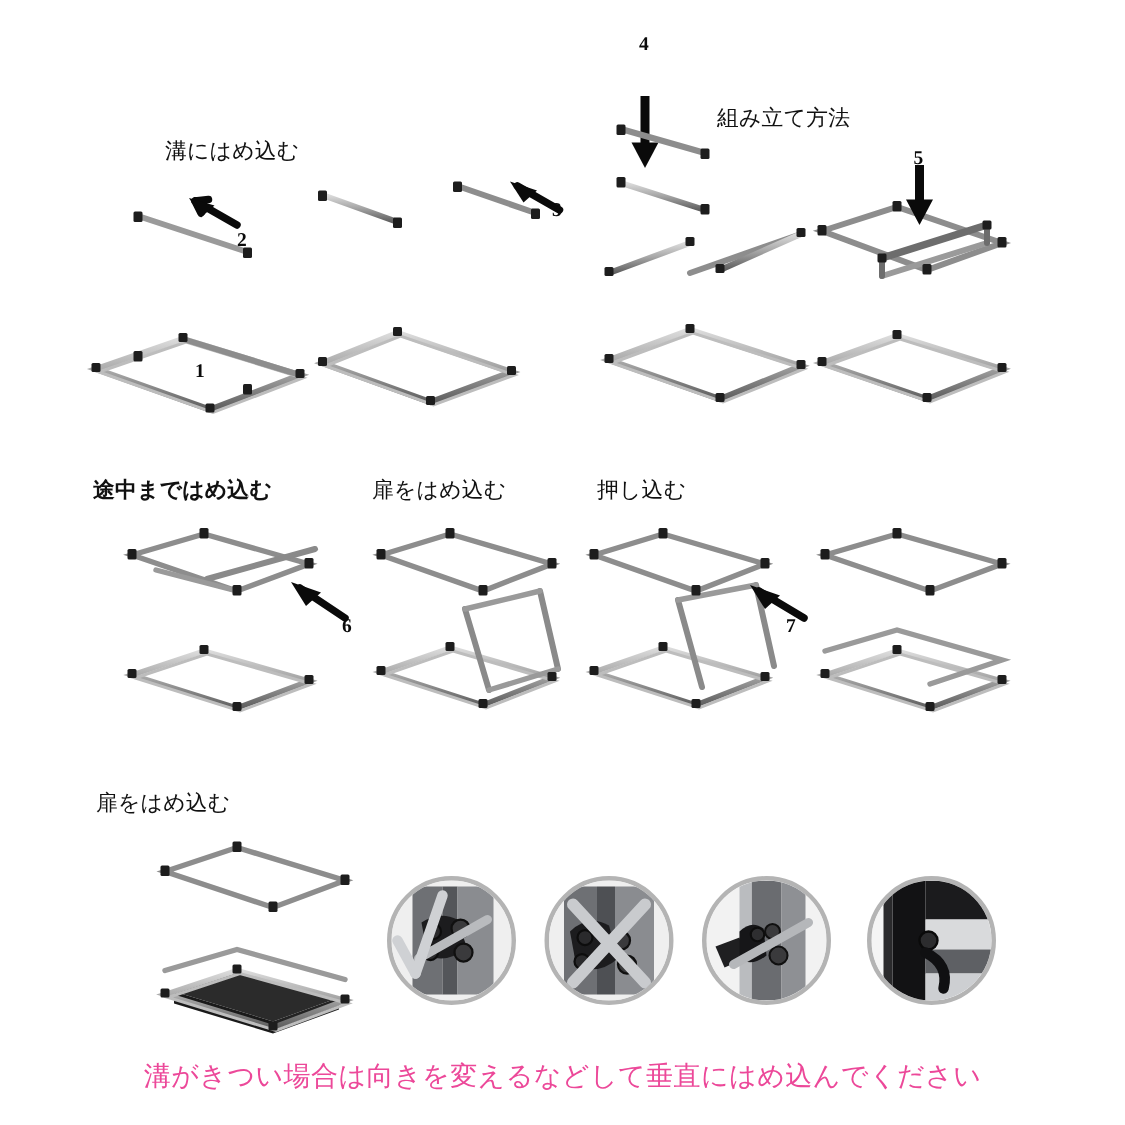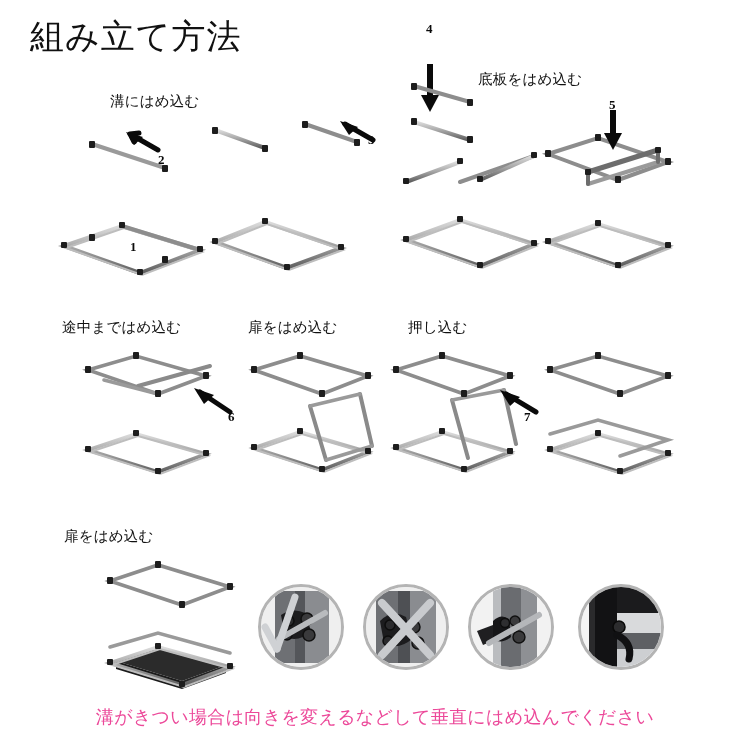--- a/index.html
+++ b/index.html
@@ -76,25 +76,24 @@
     overflow: hidden;
     background: #f2f2f2;
   }
   .photo-circle .inner { position: absolute; inset: 0; }
 </style>
 </head>
 <body>
 
 <div id="page">
 
-  <div class="abs" id="page-title">組み立て方法</div>
 
   <div class="abs step-caption" style="left:90px; top:92px;margin-left:20px;">溝にはめ込む</div>
 
-  <div class="abs step-caption" style="left:478px; top:70px;">底板をはめ込む</div>
+  <div class="abs step-caption" style="left:478px; top:70px;">組み立て方法</div>
 
   <div class="fig" style="left:60px; top:128px;">
     <svg width="180" height="150" viewBox="0 0 180 150">
       <defs>
         <linearGradient id="tubeA" x1="0" y1="0" x2="0" y2="1">
           <stop offset="0%" stop-color="#dcdcdc"></stop>
           <stop offset="45%" stop-color="#a9a9a9"></stop>
           <stop offset="100%" stop-color="#5e5e5e"></stop>
         </linearGradient>
       </defs>
@@ -245,25 +244,25 @@
       </g>
 
       <g>
         <path d="M73 -18 L73 8" stroke="#0a0a0a" stroke-width="6"></path>
         <path d="M64 5 L82 5 L73 22 Z" fill="#0a0a0a"></path>
       </g>
     </svg>
   </div>
   <div class="abs step-num" style="left:609px; top:98px;">5</div>
 
-  <div class="abs step-caption" style="left:62px; top:318px;">途中まではめ込む</div>
+  <div class="abs step-caption" style="left:62px; top:318px;font-weight:bold;">途中まではめ込む</div>
 
   <div class="abs step-caption" style="left:248px; top:318px;">扉をはめ込む</div>
 
-  <div class="abs step-caption" style="left:408px; top:318px;">押し込む</div>
+  <div class="abs step-caption" style="left:398px; top:318px;">押し込む</div>
 
   <div class="fig" style="left:82px; top:350px;">
     <svg width="180" height="130" viewBox="0 0 180 130">
       <g stroke="url(#tubeA)" stroke-width="3.6" fill="none" stroke-linecap="round">
         <path d="M6 100 L54 84 L124 104 L76 122 Z"></path>
         <path d="M8 102 L56 86 L126 106 L78 124 Z" stroke="#bdbdbd" stroke-width="2"></path>
         <path d="M6 100 L6 20"></path>
         <path d="M54 84 L54 6"></path>
         <path d="M124 104 L124 26"></path>
         <path d="M76 122 L76 44"></path>

